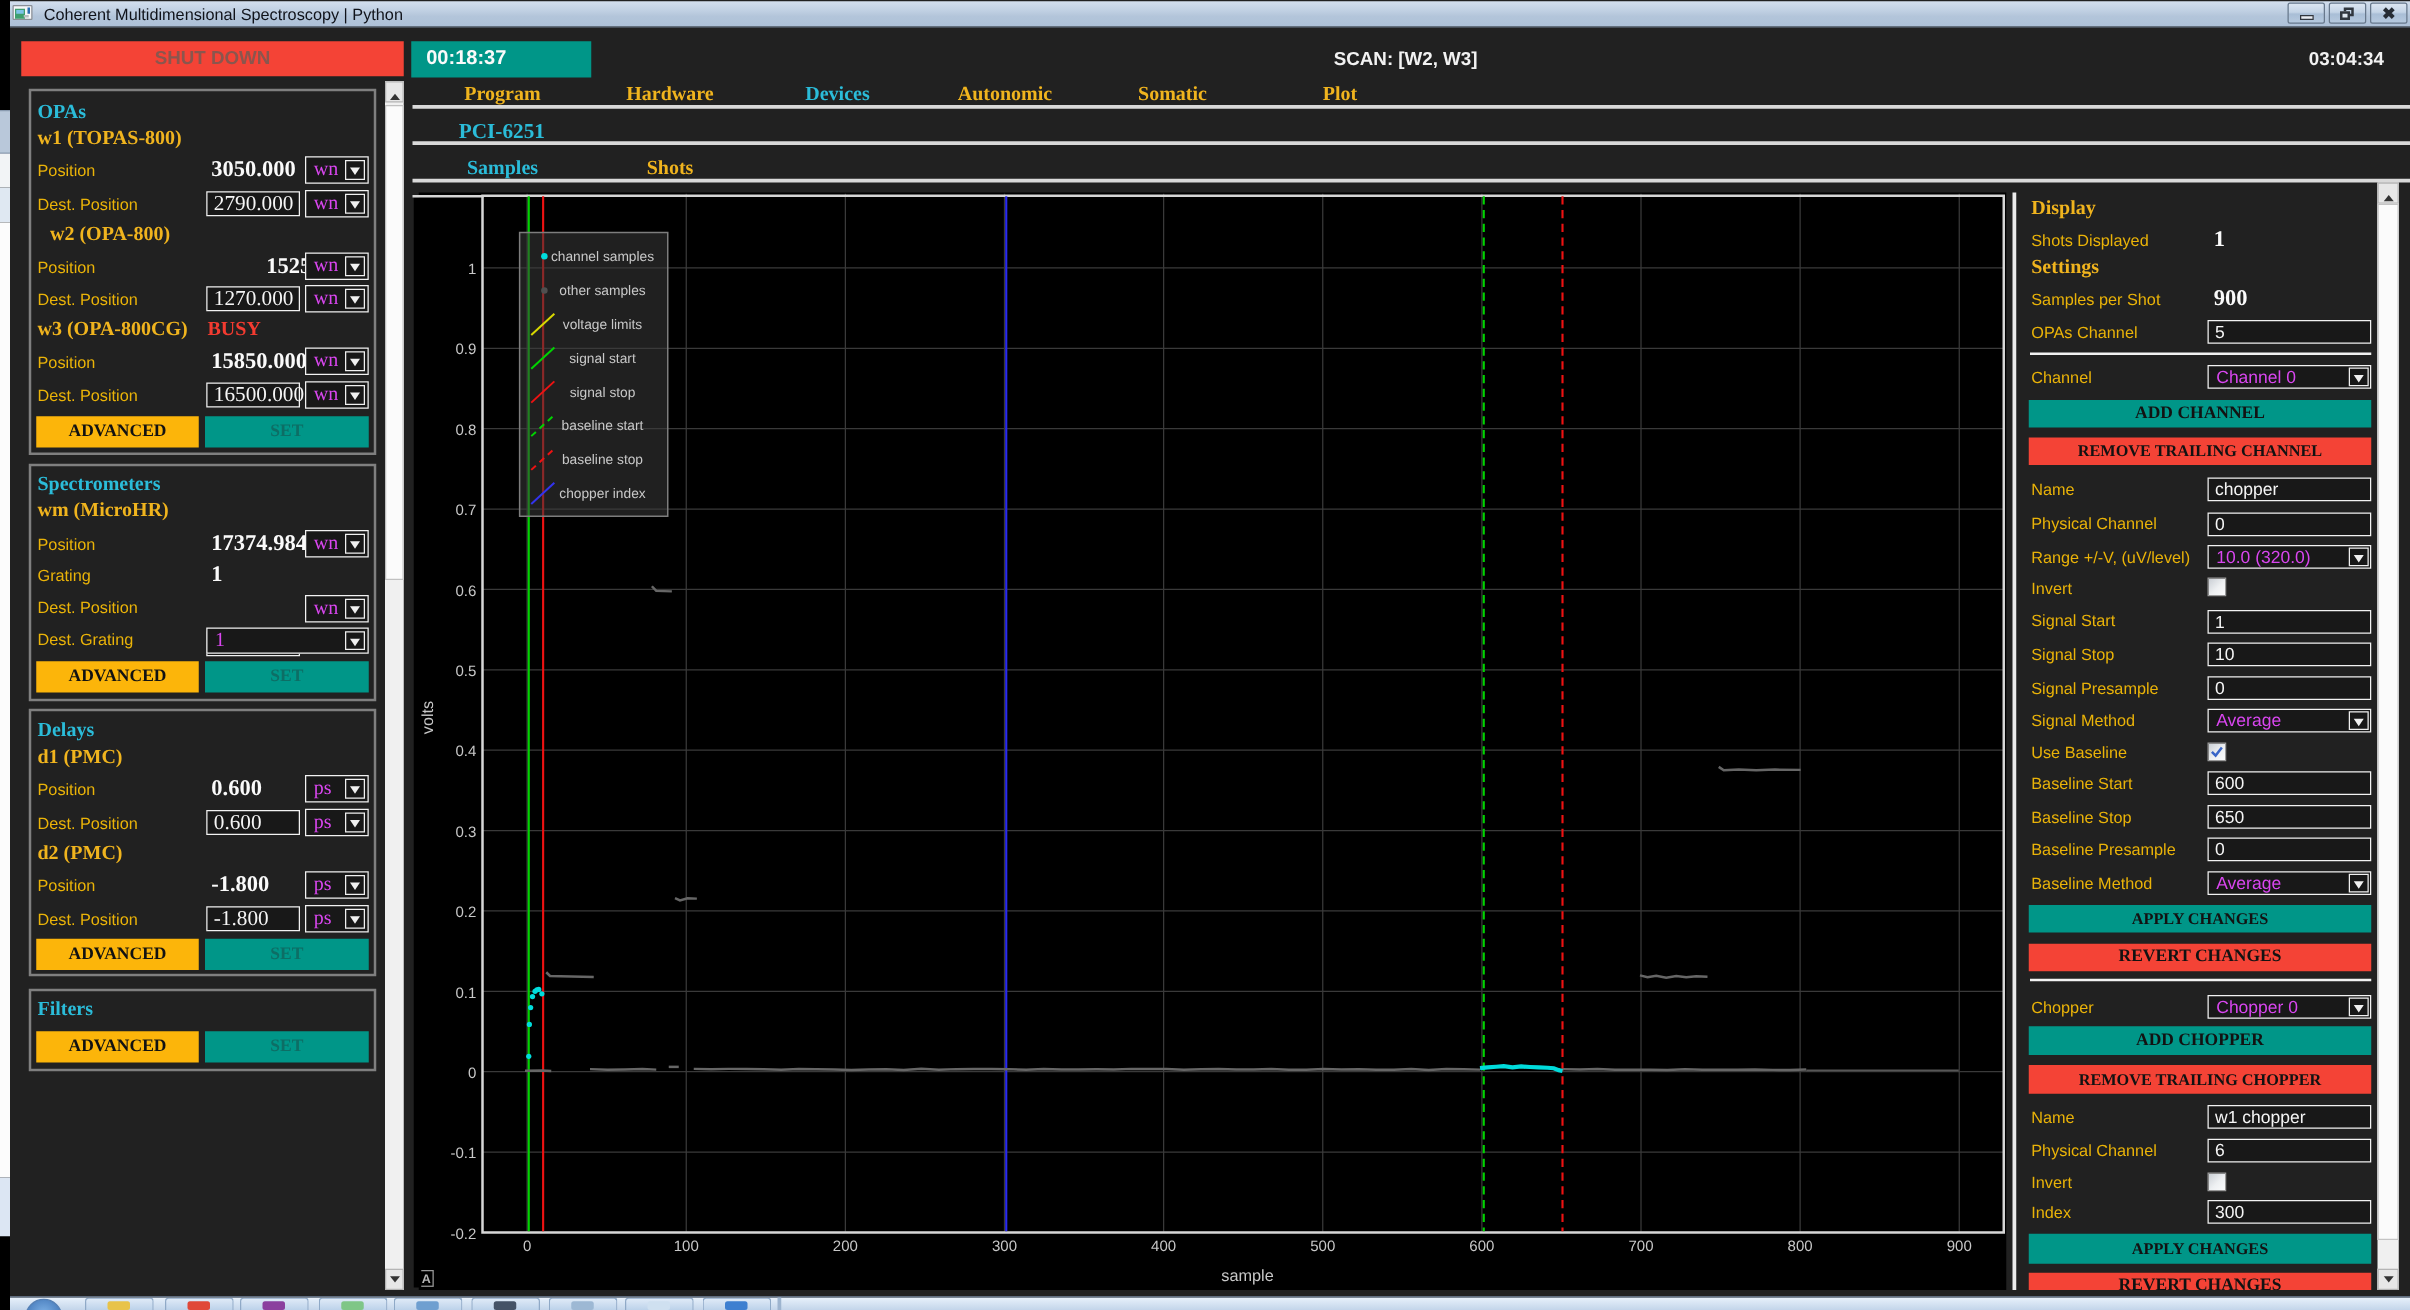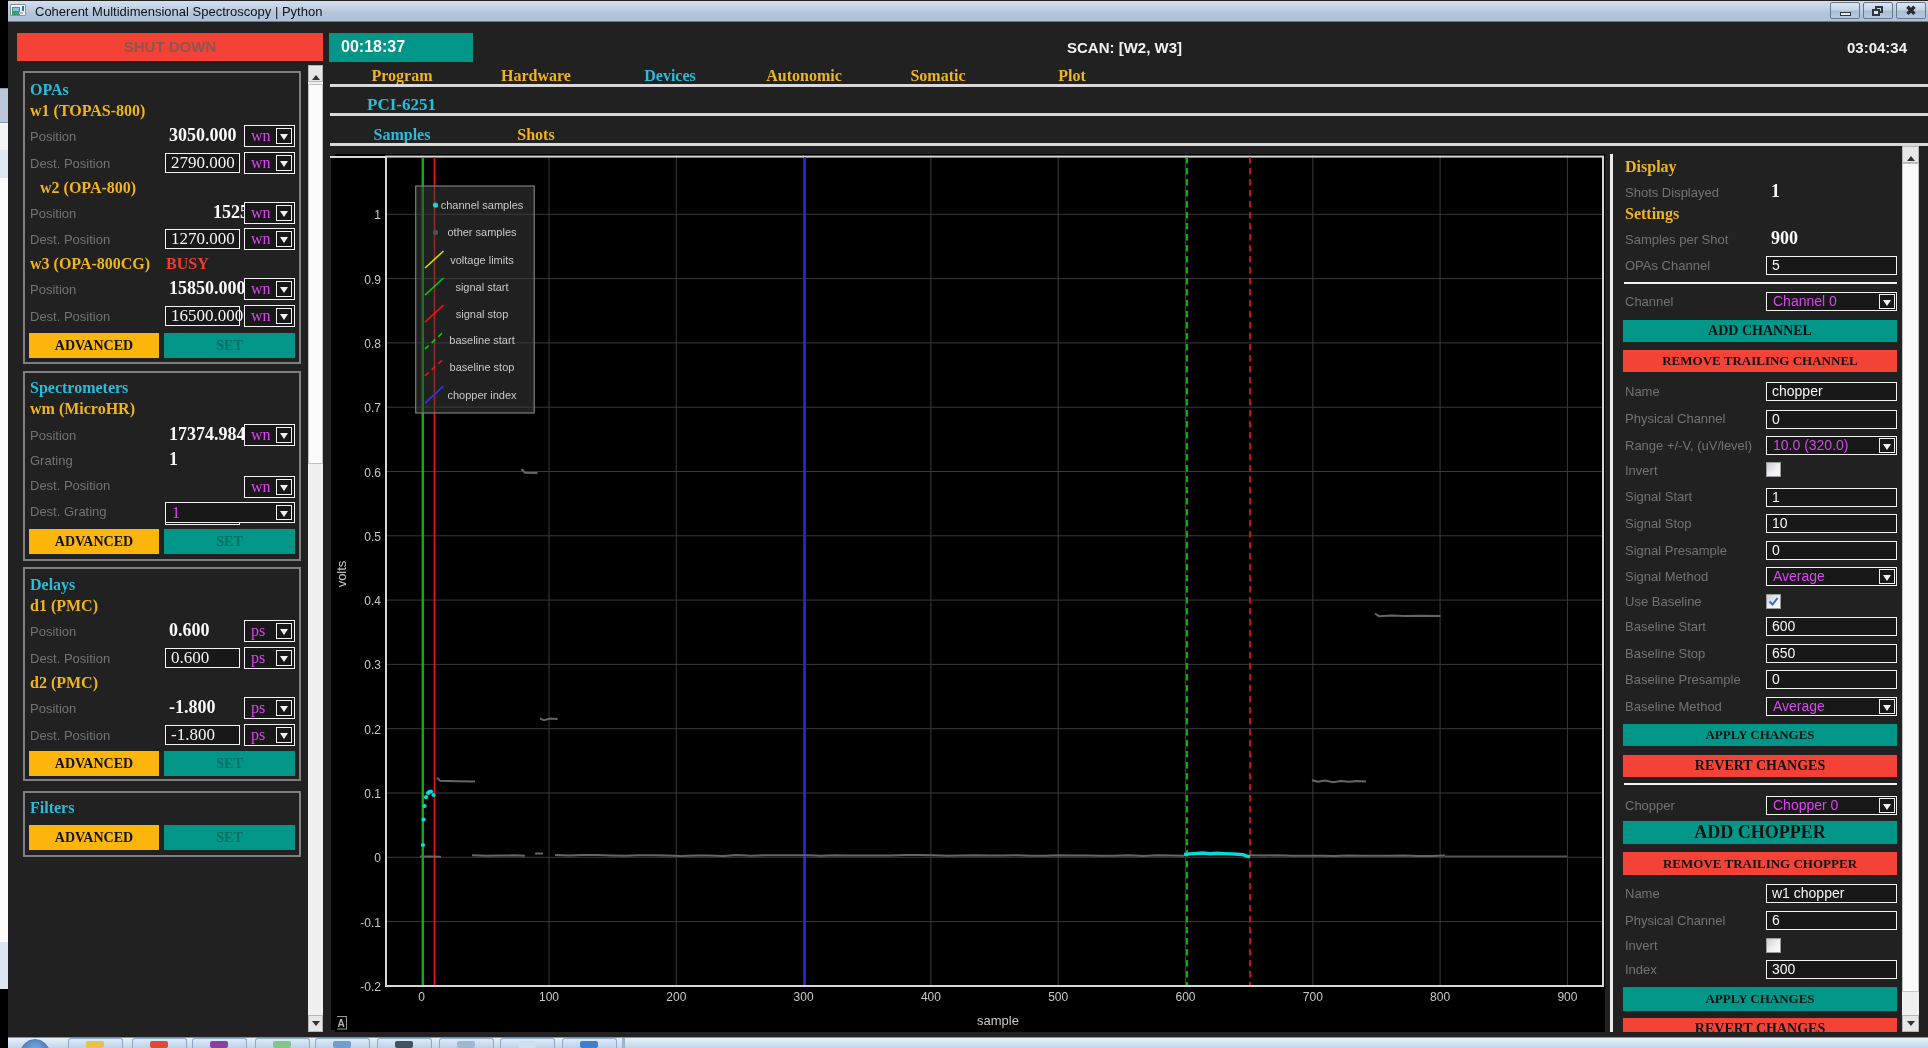--- a/index.html
+++ b/index.html
@@ -1,19 +1,19 @@
 <!DOCTYPE html>
 <html><head>
 <meta charset="utf-8">
 <style>
   * { margin:0; padding:0; box-sizing:border-box; }
   html,body { width:1928px; height:1048px; overflow:hidden; background:#000; }
   body { font-family:"Liberation Sans", sans-serif; position:relative; }
   .abs { position:absolute; }
-  .lbl { color:#737373; font-size:13px; }
+  .lbl { color:#eab308; font-size:13px; }
   .val { color:#fafafa; font-size:18px; font-weight:bold; font-family:"Liberation Serif",serif; }
   .inp { border:1px solid #f2f2f2; background:#181818; color:#f5f5f5; font-family:"Liberation Serif",serif; font-size:17px; padding-left:5px; }
   .combo { border:1px solid #f2f2f2; background:#181818; color:#d946ef; font-family:"Liberation Serif",serif; font-size:16px; }
   .carr { position:absolute; right:2px; top:2px; bottom:2px; width:16px; background:#181818; border:1.5px solid #f0f0f0; }
   .carr:after { content:""; position:absolute; left:2.5px; top:4.5px; width:0; height:0; border:4.5px solid transparent; border-top:6px solid #f0f0f0; }
   .btn { font-weight:bold; text-align:center; color:#121212; font-family:"Liberation Serif",serif; }
   .cyan { color:#2bbcd9; font-weight:bold; font-family:"Liberation Serif",serif; }
   .yel  { color:#f0b41e; font-weight:bold; font-family:"Liberation Serif",serif; }
   .panel { border:2px solid #7f7f7f; background:#212121; }
   .sep { background:#f2f2f2; height:2px; }
@@ -261,21 +261,21 @@
 <div class="abs inp" style="font-family:'Liberation Sans',sans-serif; font-size:14px; left:1766px; top:643.5px; width:131px; height:19px; line-height:17px;">650</div>
 <div class="abs lbl" style="left:1625px; top:672px; font-size:13px;">Baseline Presample</div>
 <div class="abs inp" style="font-family:'Liberation Sans',sans-serif; font-size:14px; left:1766px; top:670px; width:131px; height:19px; line-height:17px;">0</div>
 <div class="abs lbl" style="left:1625px; top:699px; font-size:13px;">Baseline Method</div>
 <div class="abs combo" style="font-family:'Liberation Sans',sans-serif; font-size:14px; left:1766px; top:697px; width:131px; height:19px; line-height:17px; padding-left:6px;">Average<span class="carr" style="top:1px; bottom:1px; right:1px;"></span></div>
 <div class="abs btn" style="left:1623px; top:724px; width:274px; height:22px; background:#009688; font-size:13px; line-height:22px;">APPLY CHANGES</div>
 <div class="abs btn" style="left:1623px; top:755px; width:274px; height:22px; background:#f44336; font-size:14px; line-height:22px;">REVERT CHANGES</div>
 <div class="abs sep" style="left:1624px; top:782.5px; width:273px;"></div>
 <div class="abs lbl" style="left:1625px; top:798px; font-size:13px;">Chopper</div>
 <div class="abs combo" style="font-family:'Liberation Sans',sans-serif; font-size:14px; left:1766px; top:796px; width:131px; height:19px; line-height:17px; padding-left:6px;">Chopper 0<span class="carr" style="top:1px; bottom:1px; right:1px;"></span></div>
-<div class="abs btn" style="left:1623px; top:821px; width:274px; height:23px; background:#009688; font-size:18px; line-height:23px;">ADD CHOPPER</div>
+<div class="abs btn" style="left:1623px; top:821px; width:274px; height:23px; background:#009688; font-size:14px; line-height:23px;">ADD CHOPPER</div>
 <div class="abs btn" style="left:1623px; top:852px; width:274px; height:23px; background:#f44336; font-size:13px; line-height:23px;">REMOVE TRAILING CHOPPER</div>
 <div class="abs lbl" style="left:1625px; top:885.5px; font-size:13px;">Name</div>
 <div class="abs inp" style="font-family:'Liberation Sans',sans-serif; font-size:14px; left:1766px; top:883.5px; width:131px; height:19px; line-height:17px;">w1 chopper</div>
 <div class="abs lbl" style="left:1625px; top:912.5px; font-size:13px;">Physical Channel</div>
 <div class="abs inp" style="font-family:'Liberation Sans',sans-serif; font-size:14px; left:1766px; top:910.5px; width:131px; height:19px; line-height:17px;">6</div>
 <div class="abs lbl" style="left:1625px; top:938px; font-size:13px;">Invert</div>
 <div class="abs chk" style="left:1766px; top:937.5px;"></div>
 <div class="abs lbl" style="left:1625px; top:962px; font-size:13px;">Index</div>
 <div class="abs inp" style="font-family:'Liberation Sans',sans-serif; font-size:14px; left:1766px; top:960px; width:131px; height:19px; line-height:17px;">300</div>
 <div class="abs btn" style="left:1623px; top:987px; width:274px; height:24px; background:#009688; font-size:13px; line-height:24px;">APPLY CHANGES</div>

